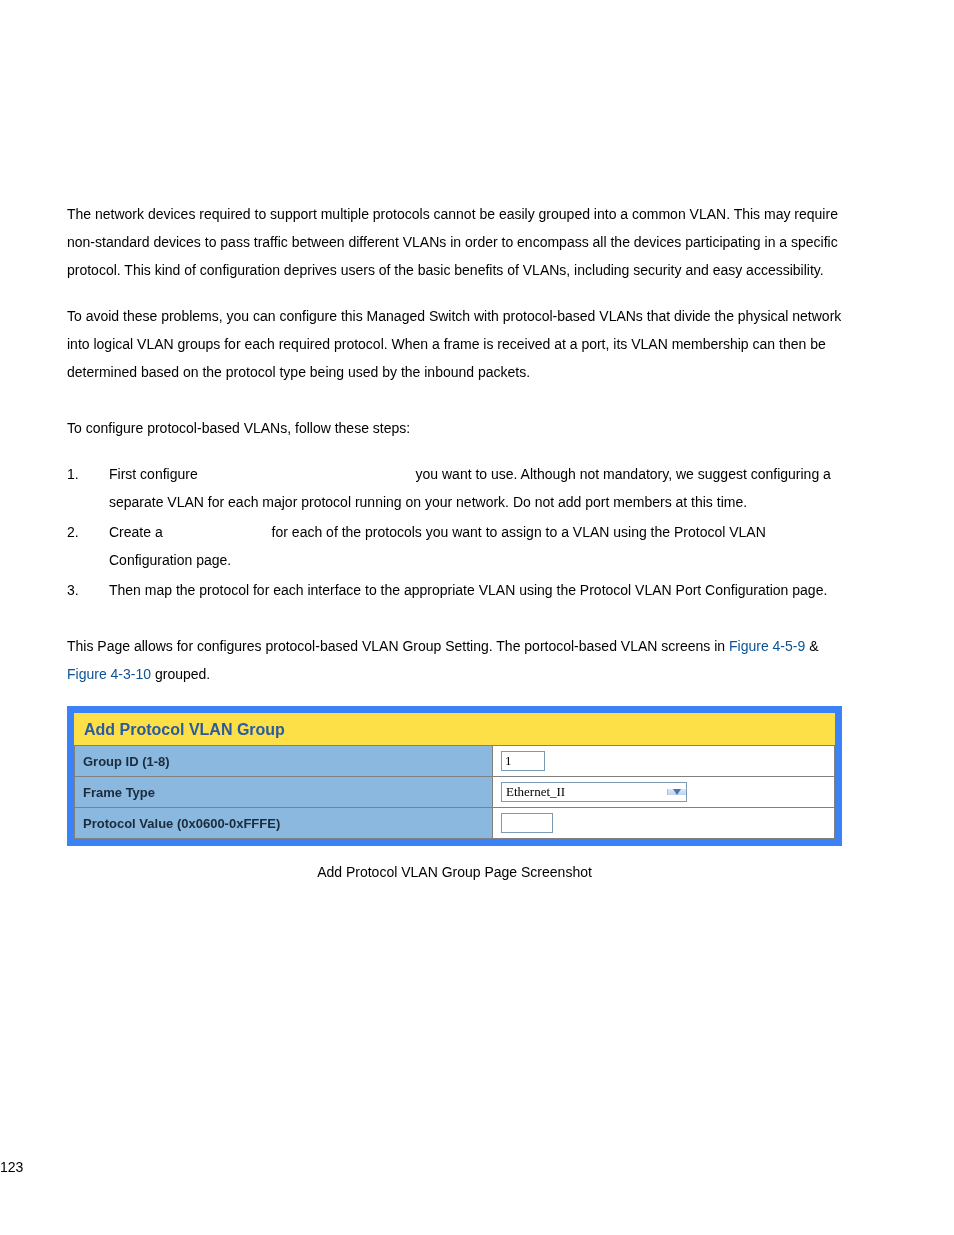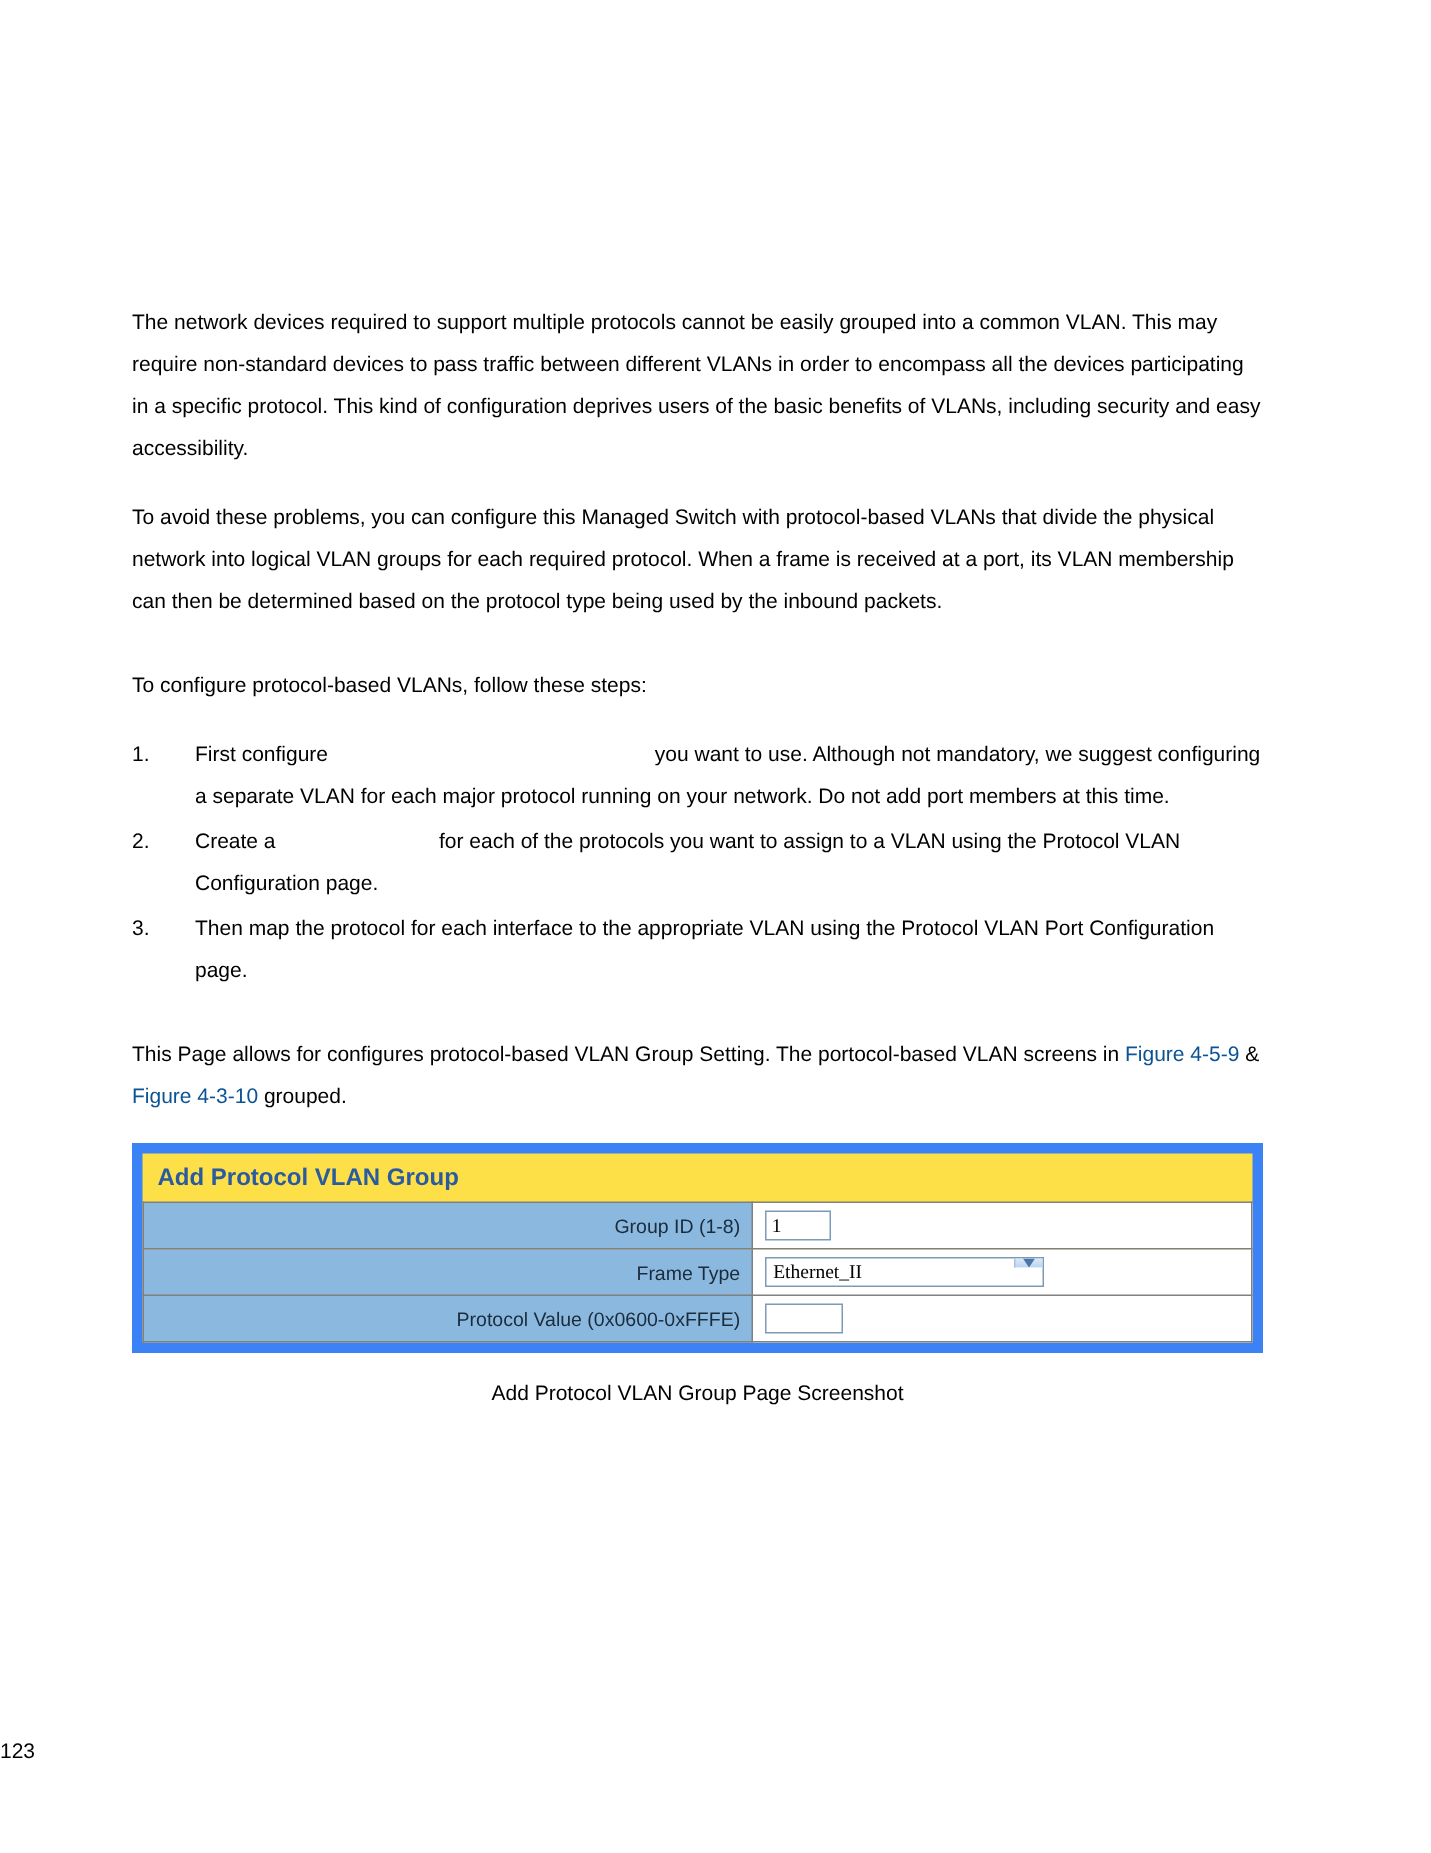--- a/index.html
+++ b/index.html
@@ -7,21 +7,21 @@
     padding: 0;
     font-family: Arial, sans-serif;
     font-size: 14px;
     color: #000;
     background: #fff;
   }
   .page {
     width: 954px;
     min-height: 1235px;
     box-sizing: border-box;
-    padding: 200px 112px 40px 88px;
+    padding: 200px 112px 40px 67px;
     position: relative;
   }
   .para {
     line-height: 2.0;
     margin: 0 0 18px 0;
   }
   .gap-small {
     margin-top: 28px;
   }
   ol.steps {
@@ -67,42 +67,42 @@
   }
   .cfg-table td {
     border: 1px solid #808080;
     padding: 5px 8px;
     background: #fff;
     font-family: Verdana, Geneva, sans-serif;
     font-size: 13px;
   }
   .cfg-table td.label {
     background: #8bb8de;
-    text-align: right;
-    font-weight: normal;
+    text-align: left;
+    font-weight: bold;
     color: #1a2b3c;
     width: 55%;
   }
   .field-wrap {
     display: inline-block;
     vertical-align: middle;
   }
   .txt-input {
     border: 1px solid #7a9ab5;
     height: 18px;
     font-family: "Times New Roman", serif;
     font-size: 13px;
     padding: 0 3px;
     box-sizing: content-box;
   }
   .txt-small { width: 36px; }
   .txt-med { width: 44px; }
   .select-box {
     display: inline-flex;
-    align-items: flex-start;
+    align-items: center;
     border: 1px solid #7a9ab5;
     height: 20px;
     width: 186px;
     background: #fff;
     box-sizing: border-box;
   }
   .select-box .sel-text {
     flex: 1;
     font-family: "Times New Roman", serif;
     font-size: 13px;

